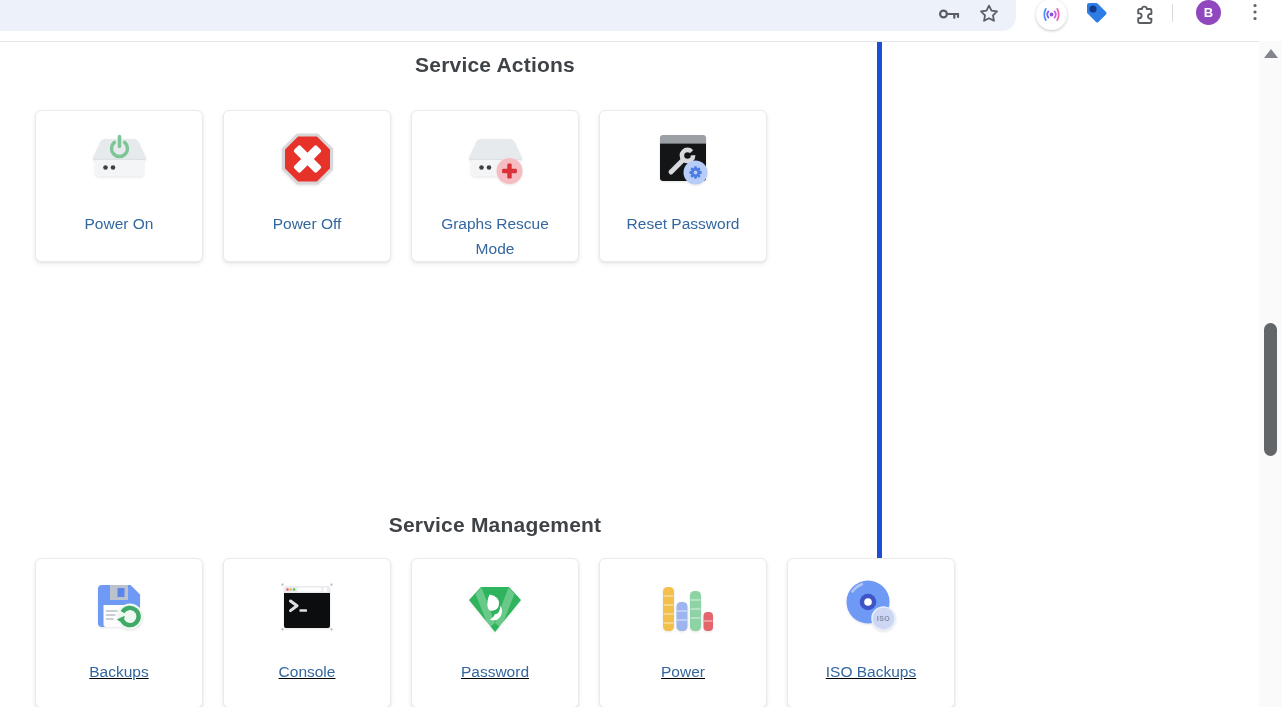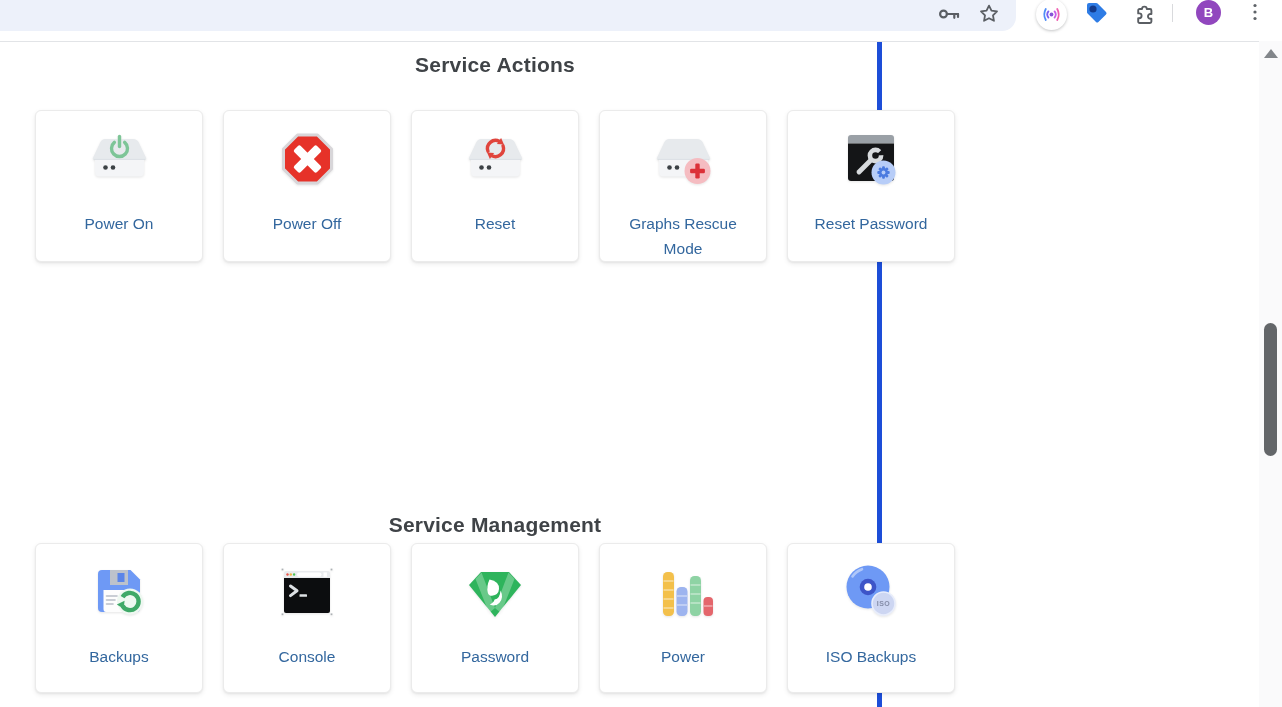--- a/index.html
+++ b/index.html
@@ -19,21 +19,21 @@
   
   .page{position:absolute;left:0;top:41px;width:1282px;height:666px;background:#fff;border-top:1px solid #e2e4e7;box-sizing:border-box;}
   .content{position:absolute;left:0;top:0;width:882px;height:666px;background:#fff;border-right:5px solid #1d4ed8;box-sizing:border-box;}
   .right-panel{position:absolute;left:1014px;top:0;right:0;bottom:0;background:#fff;}
   .section-heading{position:absolute;left:35px;width:920px;text-align:center;
     font-size:21px;font-weight:600;color:var(--heading-gray);letter-spacing:.2px;}
   .heading-1{top:11px;}
   .heading-2{top:471px;}
   .grid{position:absolute;left:35px;display:grid;grid-template-columns:repeat(5,168px);column-gap:20px;row-gap:20px;}
   .grid-1{top:68px;grid-template-rows:152px 156px;}
-  .grid-2{top:501px;grid-template-rows:150px;}
+  .grid-2{top:516px;grid-template-rows:150px;text-decoration:underline;}
   .card{background:#fff;border:1px solid #ebebeb;border-radius:6px;box-sizing:border-box;
     box-shadow:0 1px 2px rgba(0,0,0,.05),0 2px 5px rgba(0,0,0,.08);
     display:flex;flex-direction:column;align-items:center;padding-top:15px;cursor:pointer;}
   .card-icon{width:74px;height:72px;display:flex;align-items:center;justify-content:center;}
   .card-icon svg{filter:drop-shadow(0 1px 1px rgba(0,0,0,.10));}
   .card-label{margin-top:13px;max-width:130px;text-align:center;font-size:15.5px;line-height:25px;color:var(--label-blue);}
   
   .sb-track{position:absolute;left:1259px;top:41px;width:23px;height:666px;background:#fafafb;}
   .sb-arrow-up{position:absolute;left:1264px;top:49px;width:0;height:0;
     border-left:7px solid transparent;border-right:7px solid transparent;border-bottom:9px solid #82868a;cursor:pointer;}
@@ -143,29 +143,20 @@
             <g fill="#fff">
               <rect x="32" y="17" width="9" height="32" rx="2" transform="rotate(45 36.5 33)"></rect>
               <rect x="32" y="17" width="9" height="32" rx="2" transform="rotate(-45 36.5 33)"></rect>
             </g>
           </svg>
         </div>
         <div class="card-label">Power Off</div>
       </div>
 
 
-      <div class="card">
-        <div class="card-icon">
-          <svg viewBox="0 0 72 72" width="72" height="72">
-            <use href="#srv"></use>
-            <use href="#cyc" style="color:#e0443c"></use>
-          </svg>
-        </div>
-        <div class="card-label">Reset</div>
-      </div>
 
 
       <div class="card">
         <div class="card-icon">
           <svg viewBox="0 0 72 72" width="72" height="72">
             <use href="#srv"></use>
             <circle cx="50.5" cy="45" r="13" fill="#f5bcc1"></circle>
             <g fill="#dc3038">
               <rect x="48.3" y="37.6" width="4.4" height="14.8" rx="1.2"></rect>
               <rect x="43.1" y="42.8" width="14.8" height="4.4" rx="1.2"></rect>

